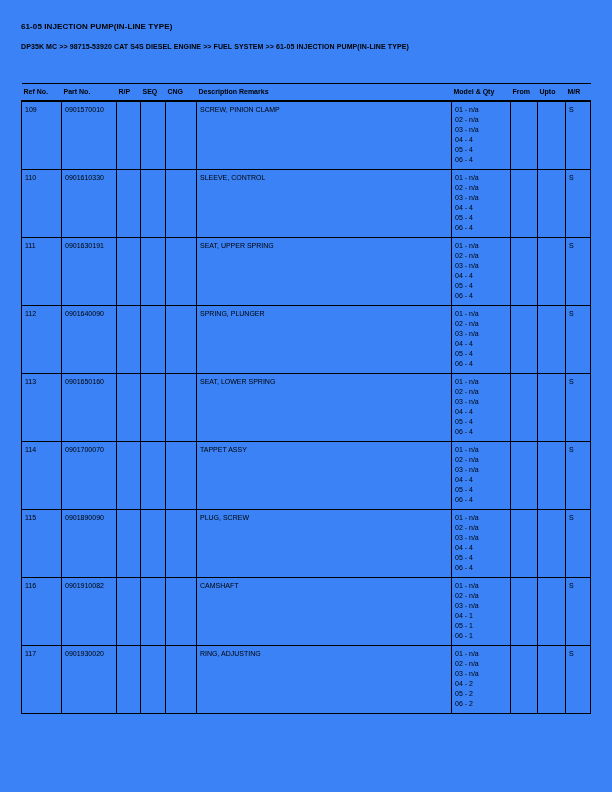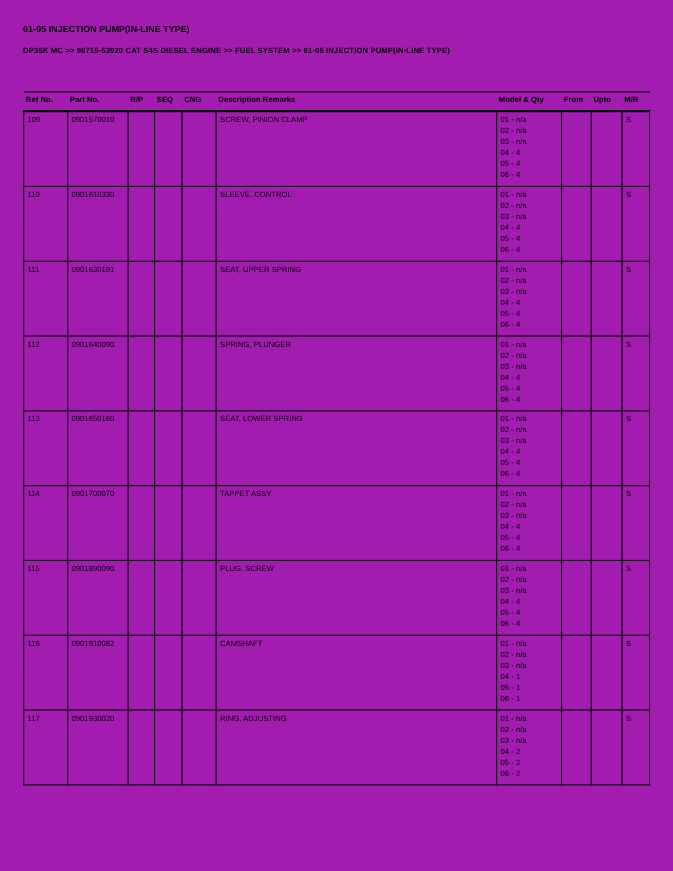--- a/index.html
+++ b/index.html
@@ -12,21 +12,21 @@
     height: 792px;
     font-family: "Liberation Sans", sans-serif;
     color: #000000;
     position: relative;
     overflow: hidden;
   }
   .page {
     position: relative;
     width: 612px;
     height: 792px;
-    background: #a21caf;
+    background: #3b82f6;
   }
   .doc-title {
     position: absolute;
     left: 21px;
     top: 22px;
     font-size: 8px;
     font-weight: bold;
     letter-spacing: 0.1px;
   }
   .breadcrumb {

